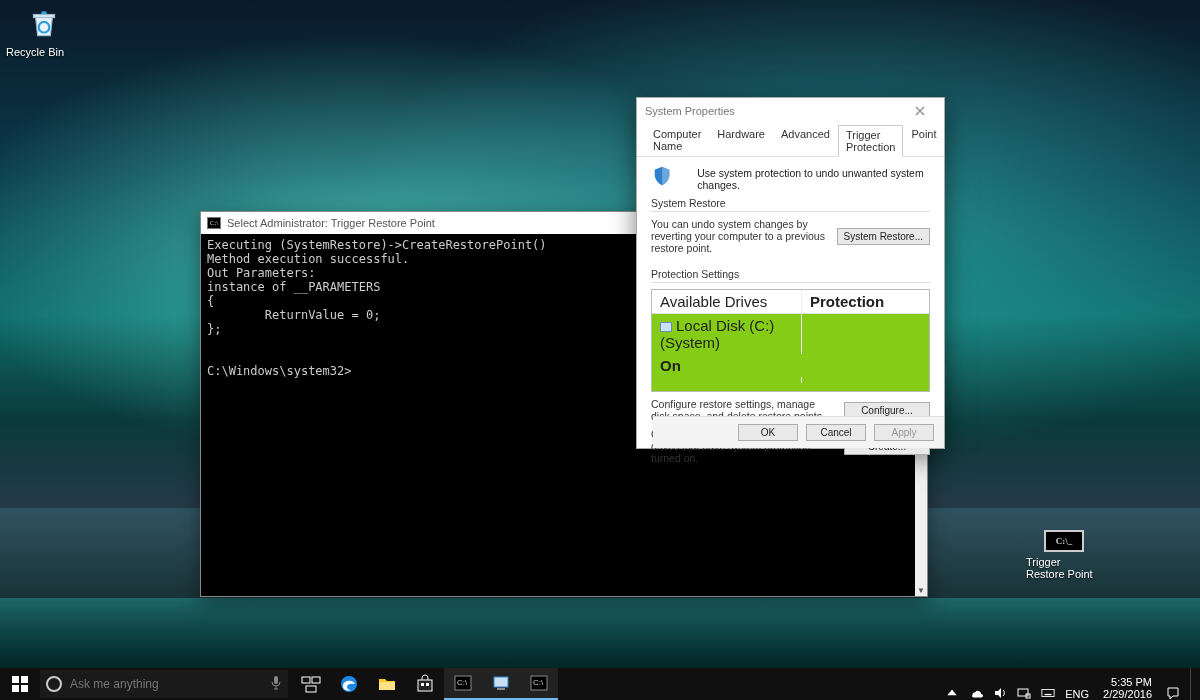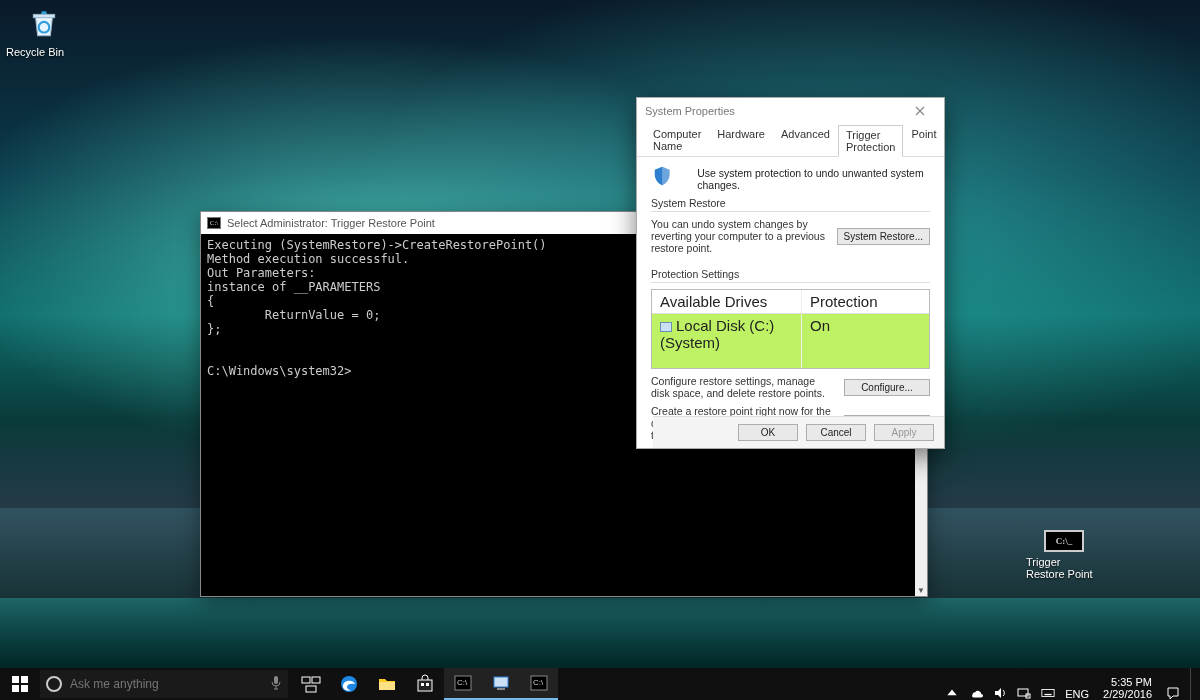--- a/index.html
+++ b/index.html
@@ -110,24 +110,24 @@
     min-width:86px; padding:2px 6px;
     background:#e9e9e9; border:1px solid #adadad; color:#222;
     font-size:10px; cursor:pointer;
   }
   .winbtn:disabled { color:#999; }
   .drives {
     border:1px solid #bbb; margin:4px 0; font-size:15px;
   }
   .drives .hdr { display:flex; background:#fff; border-bottom:1px solid #ddd; }
   .drives .hdr div { padding:3px 8px; }
-  .drives .row { display:flex; background:#bef264; }
+  .drives .row { display:flex; background:#84cc16;flex-direction:column; }
   .drives .row div { padding:3px 8px; }
   .drives .colA { width:150px; border-right:1px solid #eee;}
-  .drives .colB { flex:1; }
+  .drives .colB { flex:1;font-weight:bold; }
   .drives .drv-icon { display:inline-block; width:12px;height:10px;background:#cbe0f5;border:1px solid #6a8fb5;vertical-align:middle;margin-right:4px;}
 
   .sysprops .btnbar {
     position:absolute; left:16px; right:0; bottom:0; height:32px;
     display:flex; justify-content:flex-end; align-items:center; gap:8px;
     padding: 0 10px; background:#f4f4f4; border-top:1px solid #e0e0e0;
   }
   .sysprops .btnbar .winbtn { min-width:60px; }
 
   

